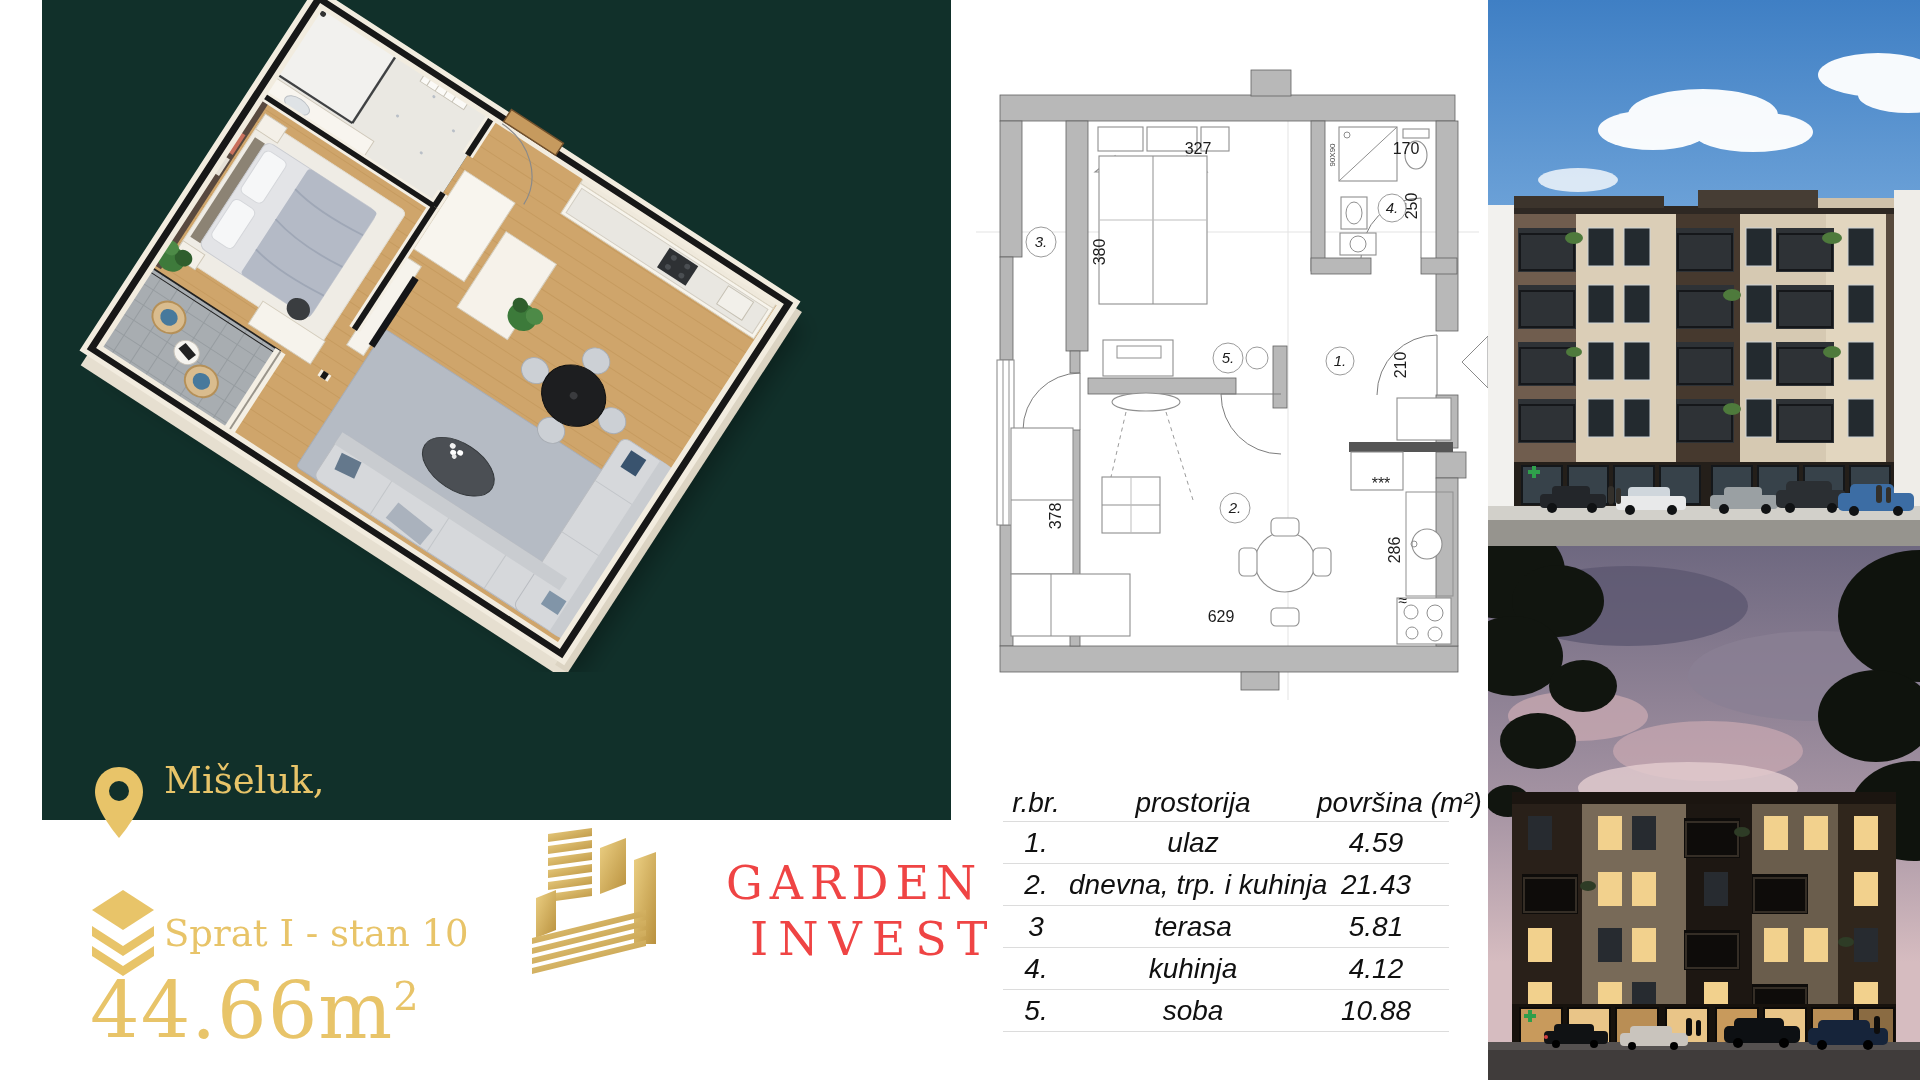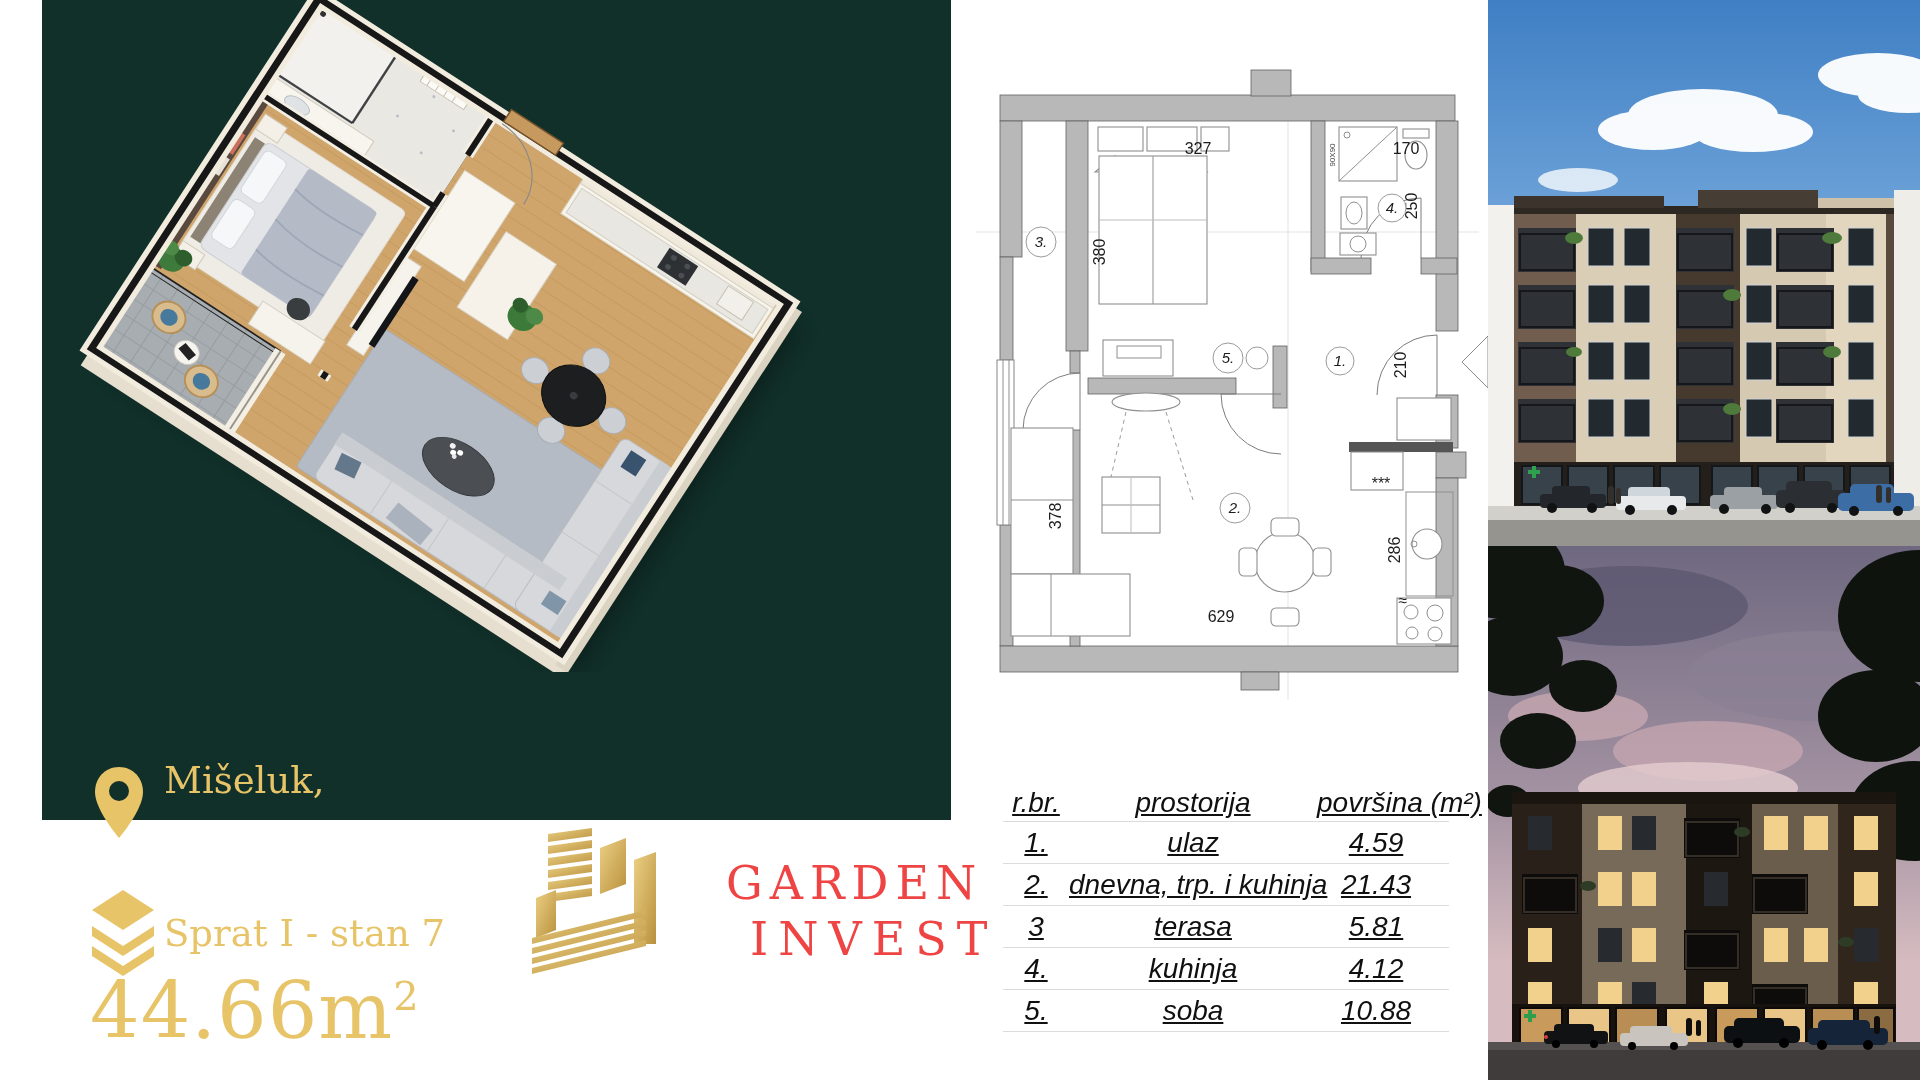--- a/index.html
+++ b/index.html
@@ -25,21 +25,21 @@
   .furn{fill:#fff;stroke:#8f8f8f;stroke-width:1.1;}
   .furn2{fill:none;stroke:#8f8f8f;stroke-width:1;}
   .arc{fill:none;stroke:#7d7d7d;stroke-width:1;}
   .dim{font-family:"Liberation Sans",sans-serif;font-size:16px;fill:#1c1c1c;}
   .dimsm{font-family:"Liberation Sans",sans-serif;font-size:8px;fill:#444;}
   .room{font-family:"Liberation Sans",sans-serif;font-style:italic;font-size:15px;fill:#1c1c1c;}
   .rc{fill:#fff;stroke:#9b9b9b;stroke-width:1;}
   .axis{stroke:#e3e3e3;stroke-width:1;}
   
   .area-table{position:absolute;left:52px;top:784px;width:446px;
-    font-family:"Liberation Sans",sans-serif;font-style:italic;font-size:28px;color:#101010;text-decoration:underline;}
+    font-family:"Liberation Sans",sans-serif;font-style:italic;font-size:28px;color:#101010;}
   .trow{display:grid;grid-template-columns:66px 248px 132px;align-items:center;height:41px;
     border-bottom:1px solid #dcdcdc;white-space:nowrap;}
   .trow span{text-align:center;}
   .trow .c-area{text-align:center;padding-right:14px;}
   .thead{height:37px;}
 </style>
 </head>
 <body>
 
 <div class="canvas">
@@ -251,21 +251,21 @@
     </svg>
     <div class="abs gold-serif loc-text" style="left:122px;top:758px">
       <div>Mišeluk,</div>
     </div>
 
     <svg class="abs" style="left:48px;top:888px" width="66" height="88" viewBox="0 0 66 88">
       <polygon points="33,2 64,22 33,42 2,22" fill="#e8c469"></polygon>
       <polygon points="2,38 33,58 64,38 64,48 33,68 2,48" fill="#e8c469"></polygon>
       <polygon points="2,58 33,78 64,58 64,68 33,88 2,68" fill="#e8c469"></polygon>
     </svg>
-    <div class="abs gold-serif floor-text" style="left:122px;top:912px">Sprat I - stan 7</div>
+    <div class="abs gold-serif floor-text" style="left:122px;top:912px">Sprat I - stan 10</div>
 
     <div class="abs gold-serif area-text" style="left:48px;top:966px"><span>44.66m</span><sup>2</sup></div>
 
     <svg class="abs" style="left:488px;top:826px" width="180" height="152" viewBox="0 0 180 152">
       <defs>
           <linearGradient id="gold" x1="0" y1="0" x2="1" y2="1">
         <stop offset="0" stop-color="#ecd084"></stop>
             <stop offset="1" stop-color="#b9913e"></stop>
           </linearGradient>
         </defs>

